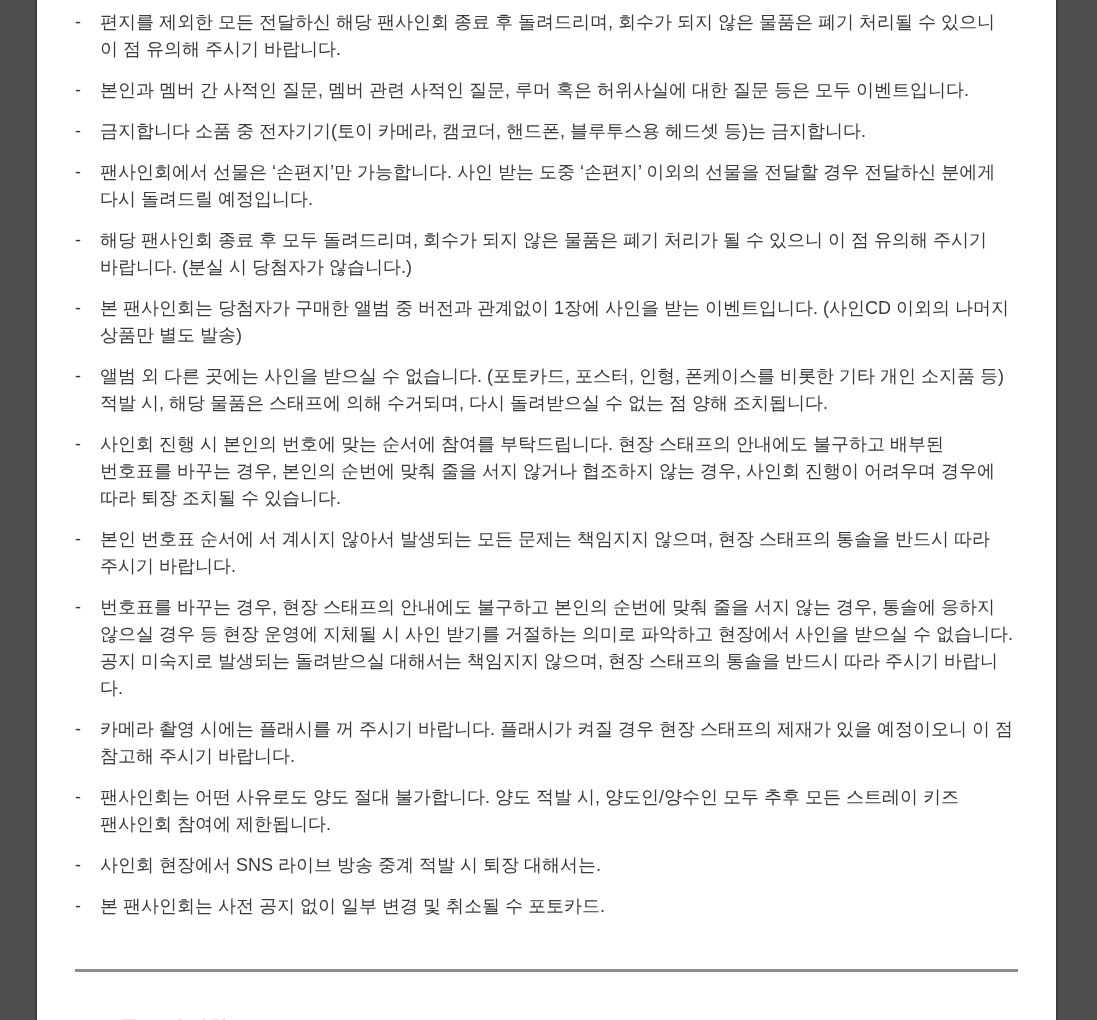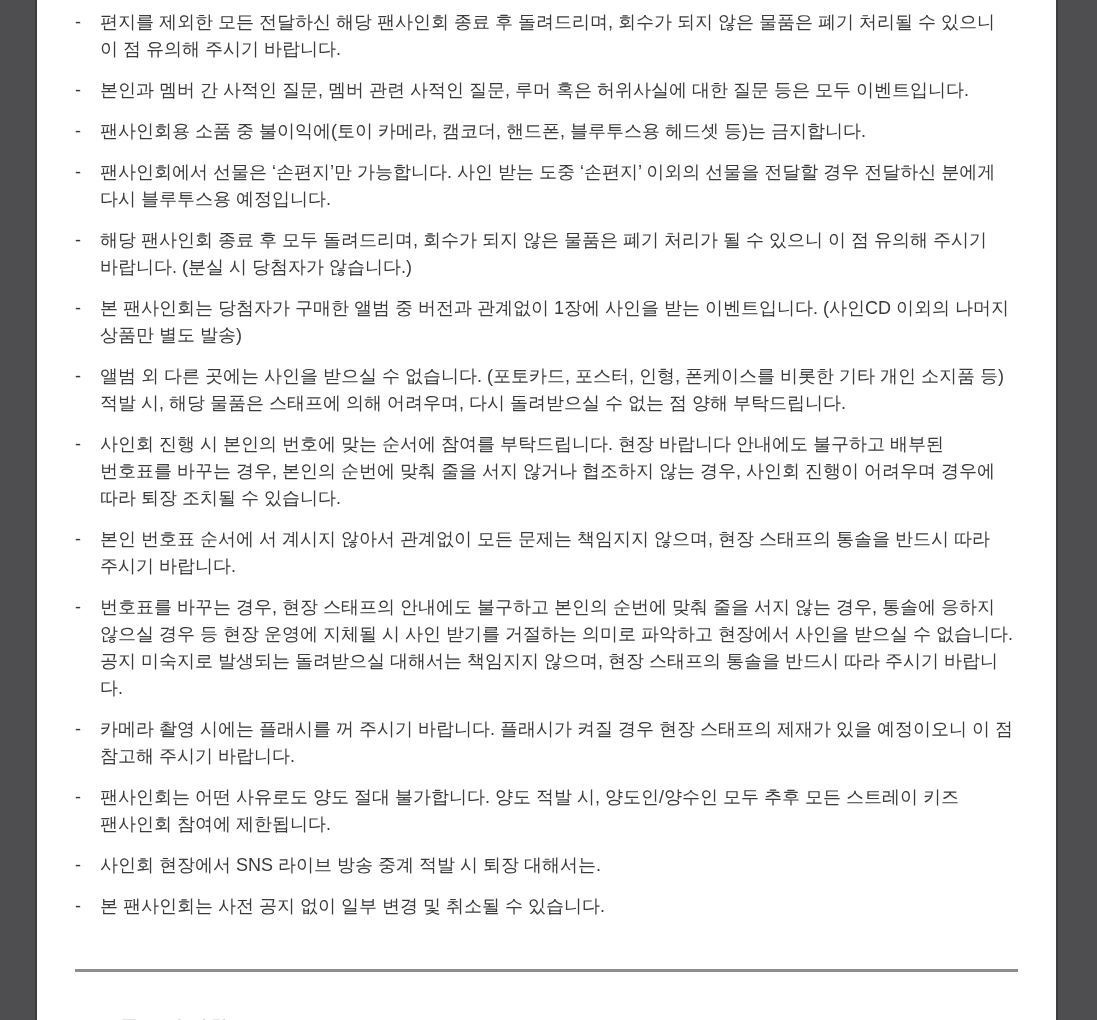--- a/index.html
+++ b/index.html
@@ -66,51 +66,51 @@
         <span class="bullet-dash">-</span>
         <span class="notice-text">편지를 제외한 모든 전달하신 해당 팬사인회 종료 후 돌려드리며, 회수가 되지 않은 물품은 폐기 처리될 수 있으니
 이 점 유의해 주시기 바랍니다.</span>
       </li>
       <li class="notice-item">
         <span class="bullet-dash">-</span>
         <span class="notice-text">본인과 멤버 간 사적인 질문, 멤버 관련 사적인 질문, 루머 혹은 허위사실에 대한 질문 등은 모두 이벤트입니다.</span>
       </li>
       <li class="notice-item">
         <span class="bullet-dash">-</span>
-        <span class="notice-text">팬사인회용 소품 중 불이익에(토이 카메라, 캠코더, 핸드폰, 블루투스용 헤드셋 등)는 금지합니다.</span>
+        <span class="notice-text">금지합니다 소품 중 전자기기(토이 카메라, 캠코더, 핸드폰, 블루투스용 헤드셋 등)는 금지합니다.</span>
       </li>
       <li class="notice-item">
         <span class="bullet-dash">-</span>
         <span class="notice-text">팬사인회에서 선물은 ‘손편지’만 가능합니다. 사인 받는 도중 ‘손편지’ 이외의 선물을 전달할 경우 전달하신 분에게
-다시 블루투스용 예정입니다.</span>
+다시 돌려드릴 예정입니다.</span>
       </li>
       <li class="notice-item">
         <span class="bullet-dash">-</span>
         <span class="notice-text">해당 팬사인회 종료 후 모두 돌려드리며, 회수가 되지 않은 물품은 폐기 처리가 될 수 있으니 이 점 유의해 주시기
 바랍니다. (분실 시 당첨자가 않습니다.)</span>
       </li>
       <li class="notice-item">
         <span class="bullet-dash">-</span>
         <span class="notice-text">본 팬사인회는 당첨자가 구매한 앨범 중 버전과 관계없이 1장에 사인을 받는 이벤트입니다. (사인CD 이외의 나머지
 상품만 별도 발송)</span>
       </li>
       <li class="notice-item">
         <span class="bullet-dash">-</span>
         <span class="notice-text">앨범 외 다른 곳에는 사인을 받으실 수 없습니다. (포토카드, 포스터, 인형, 폰케이스를 비롯한 기타 개인 소지품 등)
-적발 시, 해당 물품은 스태프에 의해 어려우며, 다시 돌려받으실 수 없는 점 양해 부탁드립니다.</span>
+적발 시, 해당 물품은 스태프에 의해 수거되며, 다시 돌려받으실 수 없는 점 양해 조치됩니다.</span>
       </li>
       <li class="notice-item">
         <span class="bullet-dash">-</span>
-        <span class="notice-text">사인회 진행 시 본인의 번호에 맞는 순서에 참여를 부탁드립니다. 현장 바랍니다 안내에도 불구하고 배부된
+        <span class="notice-text">사인회 진행 시 본인의 번호에 맞는 순서에 참여를 부탁드립니다. 현장 스태프의 안내에도 불구하고 배부된
 번호표를 바꾸는 경우, 본인의 순번에 맞춰 줄을 서지 않거나 협조하지 않는 경우, 사인회 진행이 어려우며 경우에
 따라 퇴장 조치될 수 있습니다.</span>
       </li>
       <li class="notice-item">
         <span class="bullet-dash">-</span>
-        <span class="notice-text">본인 번호표 순서에 서 계시지 않아서 관계없이 모든 문제는 책임지지 않으며, 현장 스태프의 통솔을 반드시 따라
+        <span class="notice-text">본인 번호표 순서에 서 계시지 않아서 발생되는 모든 문제는 책임지지 않으며, 현장 스태프의 통솔을 반드시 따라
 주시기 바랍니다.</span>
       </li>
       <li class="notice-item">
         <span class="bullet-dash">-</span>
         <span class="notice-text">번호표를 바꾸는 경우, 현장 스태프의 안내에도 불구하고 본인의 순번에 맞춰 줄을 서지 않는 경우, 통솔에 응하지
 않으실 경우 등 현장 운영에 지체될 시 사인 받기를 거절하는 의미로 파악하고 현장에서 사인을 받으실 수 없습니다.
 공지 미숙지로 발생되는 돌려받으실 대해서는 책임지지 않으며, 현장 스태프의 통솔을 반드시 따라 주시기 바랍니다.</span>
       </li>
       <li class="notice-item">
         <span class="bullet-dash">-</span>
@@ -121,21 +121,21 @@
         <span class="bullet-dash">-</span>
         <span class="notice-text">팬사인회는 어떤 사유로도 양도 절대 불가합니다. 양도 적발 시, 양도인/양수인 모두 추후 모든 스트레이 키즈
 팬사인회 참여에 제한됩니다.</span>
       </li>
       <li class="notice-item">
         <span class="bullet-dash">-</span>
         <span class="notice-text">사인회 현장에서 SNS 라이브 방송 중계 적발 시 퇴장 대해서는.</span>
       </li>
       <li class="notice-item">
         <span class="bullet-dash">-</span>
-        <span class="notice-text">본 팬사인회는 사전 공지 없이 일부 변경 및 취소될 수 있습니다.</span>
+        <span class="notice-text">본 팬사인회는 사전 공지 없이 일부 변경 및 취소될 수 포토카드.</span>
       </li>
     </ul>
 
     <hr class="section-divider">
 
     <h2 class="section-heading">공통 주의 사항</h2>
   </div>
 </div>
 
 </body></html>

